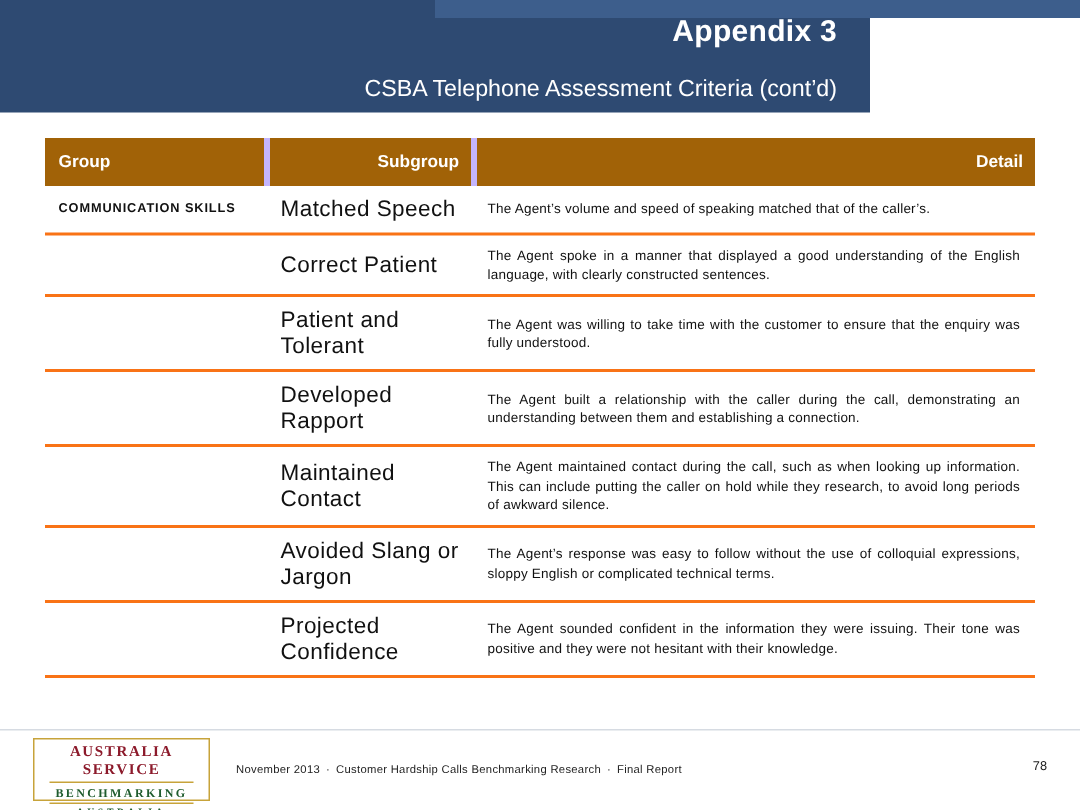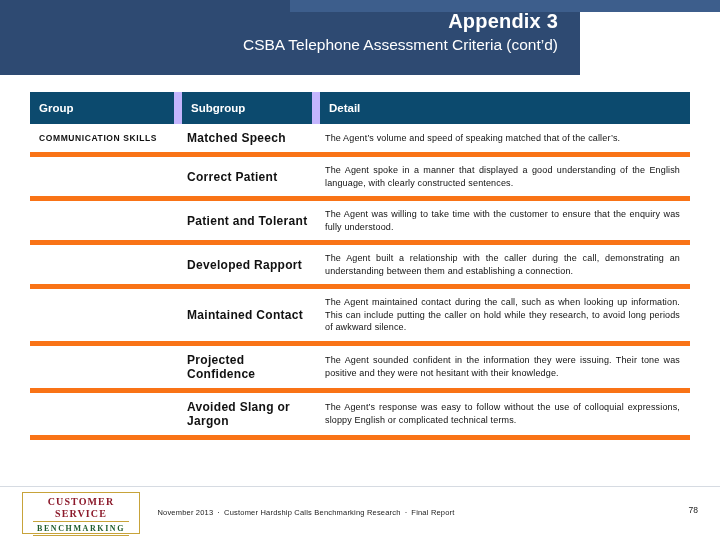--- a/index.html
+++ b/index.html
@@ -41,73 +41,74 @@
   .header-title {
     font-size: 20px;
     font-weight: bold;
     letter-spacing: 0.2px;
     line-height: 24px;
   }
   .header-subtitle {
     font-size: 15.5px;
     font-weight: normal;
     line-height: 22px;
-    margin-top: 1px;
+    margin-top: 16px;
   }
 
   
   .table-wrap {
     position: absolute;
     left: 30px;
     top: 92px;
     width: 660px;
   }
   table.criteria {
     border-collapse: collapse;
     width: 660px;
     table-layout: fixed;
   }
   table.criteria col.c1 { width: 148px; }
   table.criteria col.c2 { width: 138px; }
   table.criteria col.c3 { width: 374px; }
 
   table.criteria thead th {
-    background: #0c4a6e;
+    background: #a16207;
     color: #ffffff;
     font-size: 11.5px;
     font-weight: bold;
     text-align: left;
     padding: 8px 8px 8px 9px;
     height: 16px;
     vertical-align: middle;
     border: none;
   }
   table.criteria thead th.sep {
-    border-left: 8px solid #c4b5fd;
+    border-left: 4px solid #c4b5fd;
+    text-align: right;
   }
 
   table.criteria tbody td {
-    border-bottom: 5px solid #f97316;
+    border-bottom: 2px solid #f97316;
     vertical-align: middle;
     padding: 7px 8px 7px 9px;
     font-size: 9.5px;
     color: #111111;
   }
   table.criteria tbody td.group {
     font-size: 8.5px;
     font-weight: bold;
     letter-spacing: 0.6px;
     color: #111111;
     vertical-align: top;
     padding-top: 9px;
     line-height: 11px;
   }
   table.criteria tbody td.subgroup {
-    font-size: 12px;
-    font-weight: bold;
+    font-size: 15px;
+    font-weight: normal;
     letter-spacing: 0.3px;
     color: #111111;
   }
   table.criteria tbody td.detail {
     font-size: 9px;
     line-height: 12.5px;
     text-align: justify;
     letter-spacing: 0.15px;
     padding-right: 10px;
   }
@@ -233,36 +234,36 @@
         <td class="subgroup">Developed Rapport</td>
         <td class="detail">The Agent built a relationship with the caller during the call, demonstrating an understanding between them and establishing a connection.</td>
       </tr>
       <tr>
         <td class="group"></td>
         <td class="subgroup">Maintained Contact</td>
         <td class="detail">The Agent maintained contact during the call, such as when looking up information. This can include putting the caller on hold while they research, to avoid long periods of awkward silence.</td>
       </tr>
       <tr>
         <td class="group"></td>
+        <td class="subgroup">Avoided Slang or Jargon</td>
+        <td class="detail">The Agent’s response was easy to follow without the use of colloquial expressions, sloppy English or complicated technical terms.</td>
+      </tr>
+      <tr>
+        <td class="group"></td>
         <td class="subgroup">Projected Confidence</td>
         <td class="detail">The Agent sounded confident in the information they were issuing. Their tone was positive and they were not hesitant with their knowledge.</td>
       </tr>
-      <tr>
-        <td class="group"></td>
-        <td class="subgroup">Avoided Slang or Jargon</td>
-        <td class="detail">The Agent’s response was easy to follow without the use of colloquial expressions, sloppy English or complicated technical terms.</td>
-      </tr>
     </tbody>
   </table>
 </div>
 
 <div class="footer-rule"></div>
 
 <div class="logo">
-  <div class="logo-line1">CUSTOMER SERVICE</div>
+  <div class="logo-line1">AUSTRALIA SERVICE</div>
   <div class="logo-rule"></div>
   <div class="logo-line2">BENCHMARKING</div>
   <div class="logo-rule"></div>
   <div class="logo-line3">AUSTRALIA</div>
 </div>
 
 <div class="footer-center">
   <span>November 2013</span><span class="dot">·</span><span>Customer Hardship Calls Benchmarking Research</span><span class="dot">·</span><span>Final Report</span>
 </div>
 

